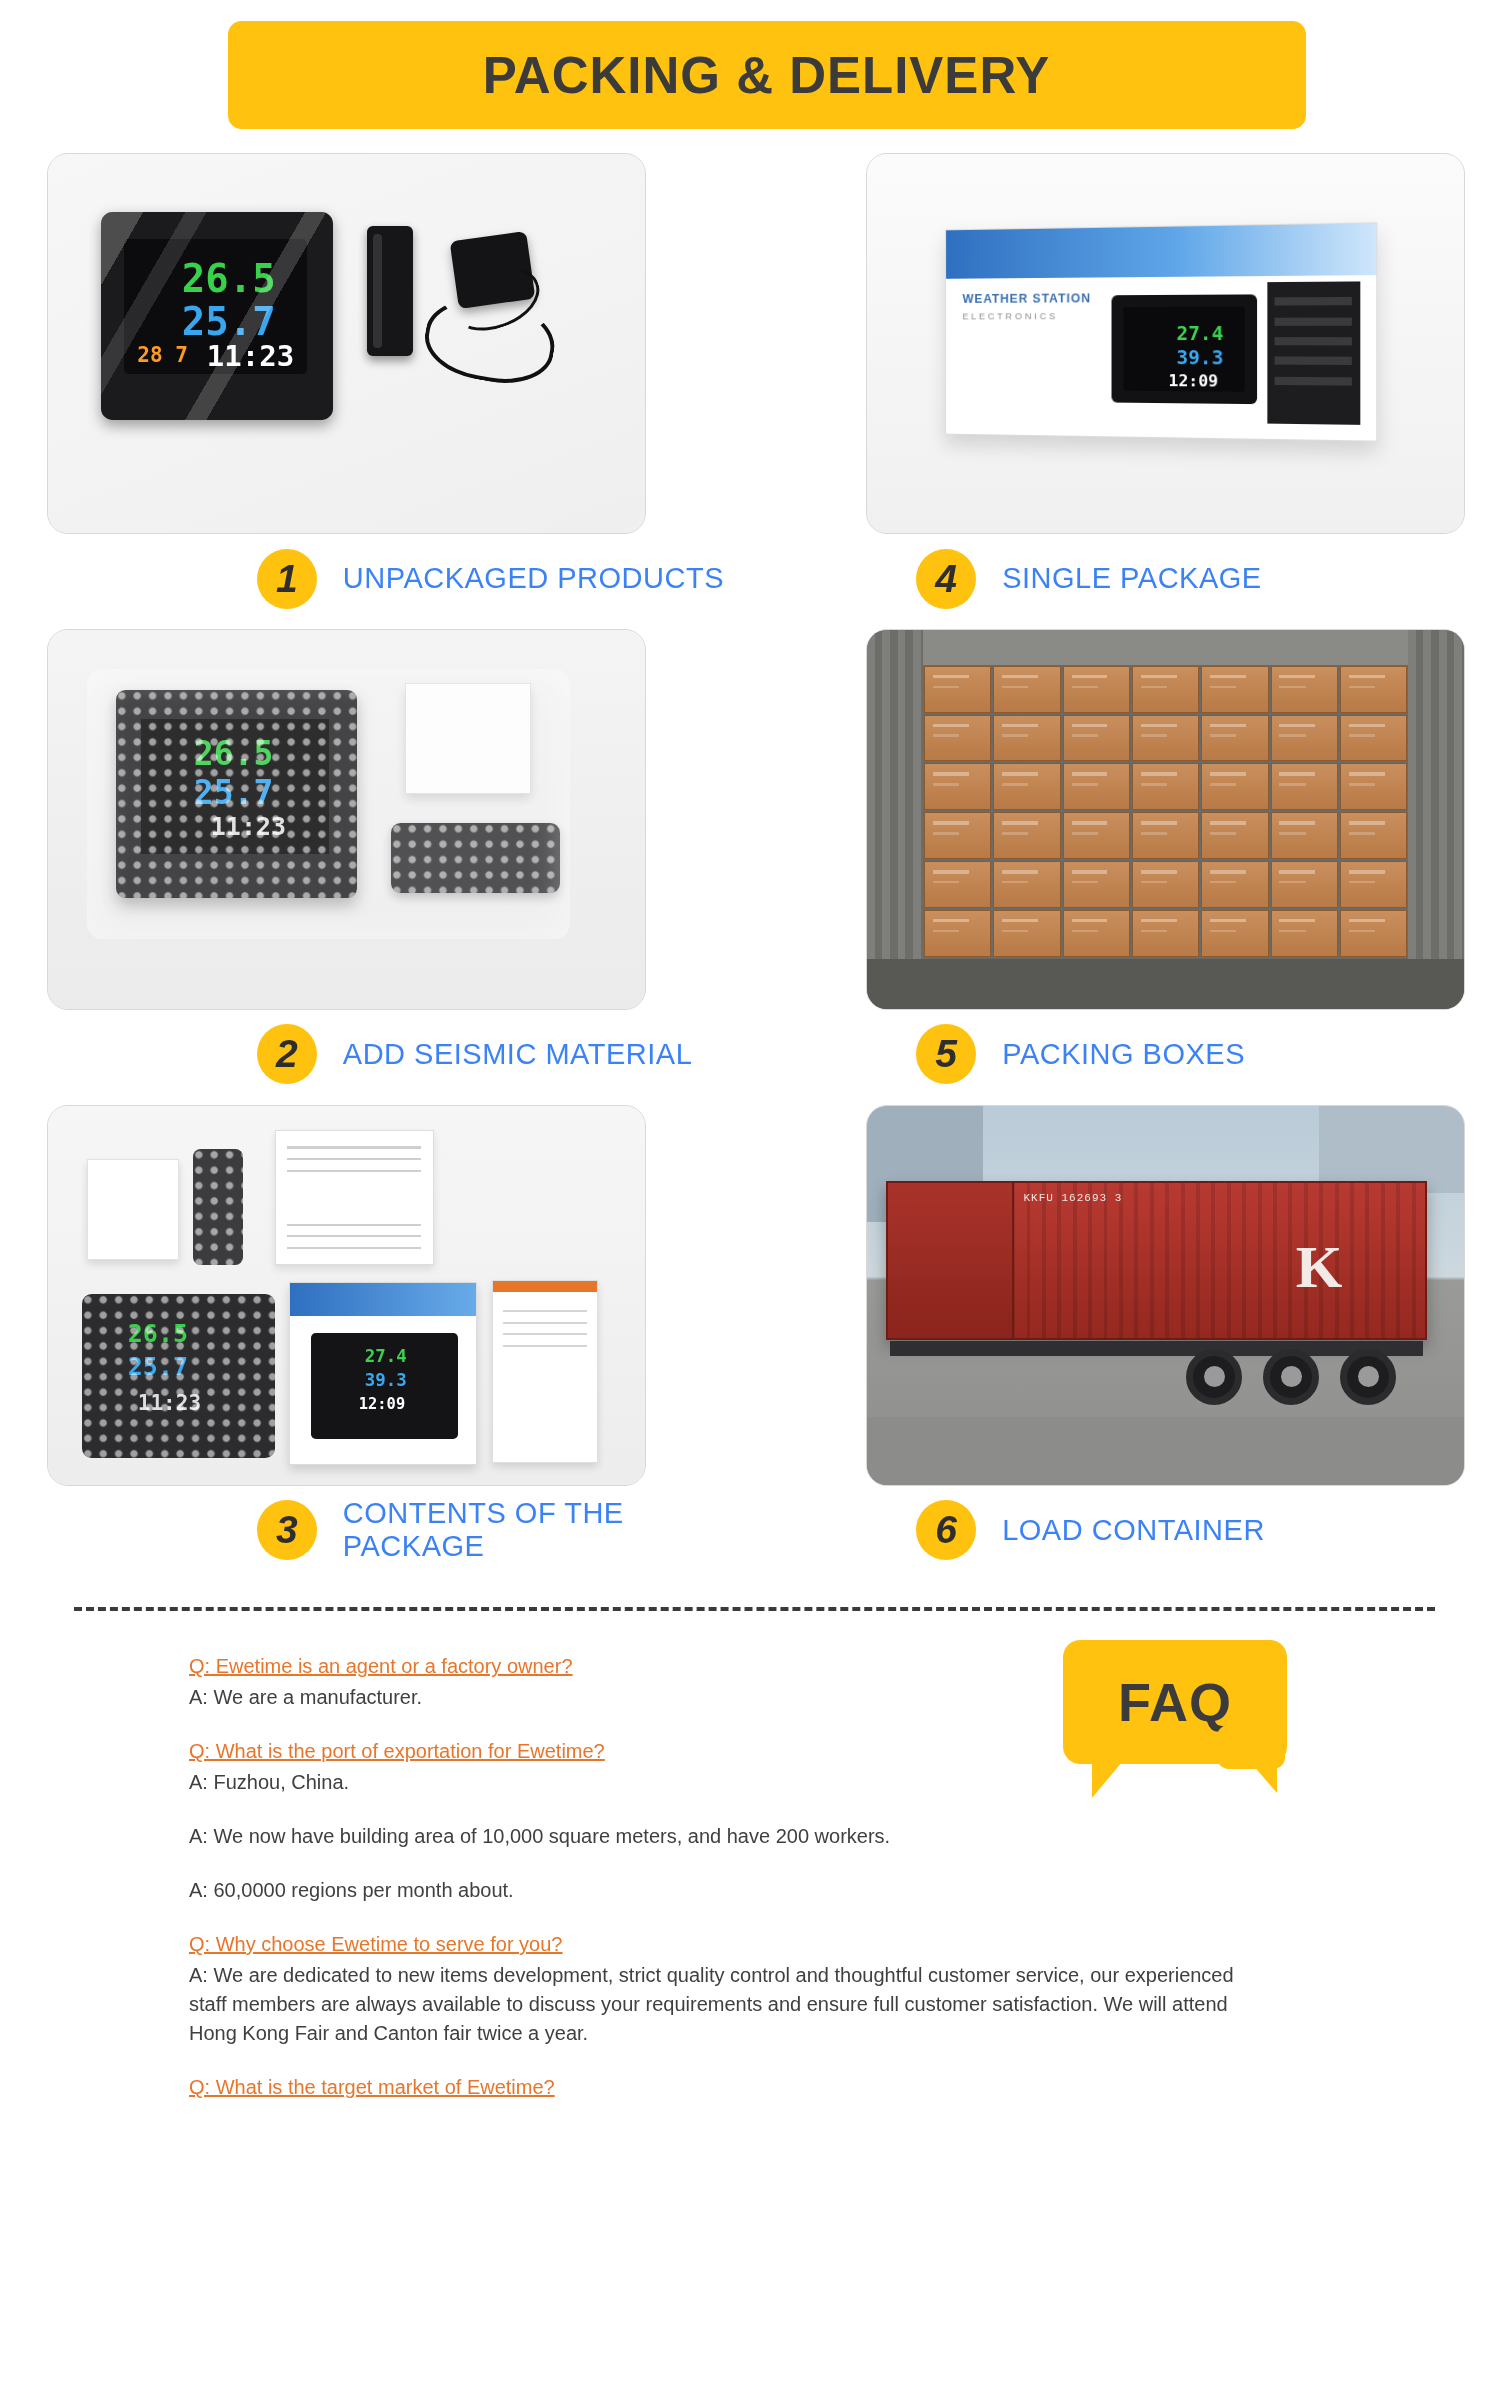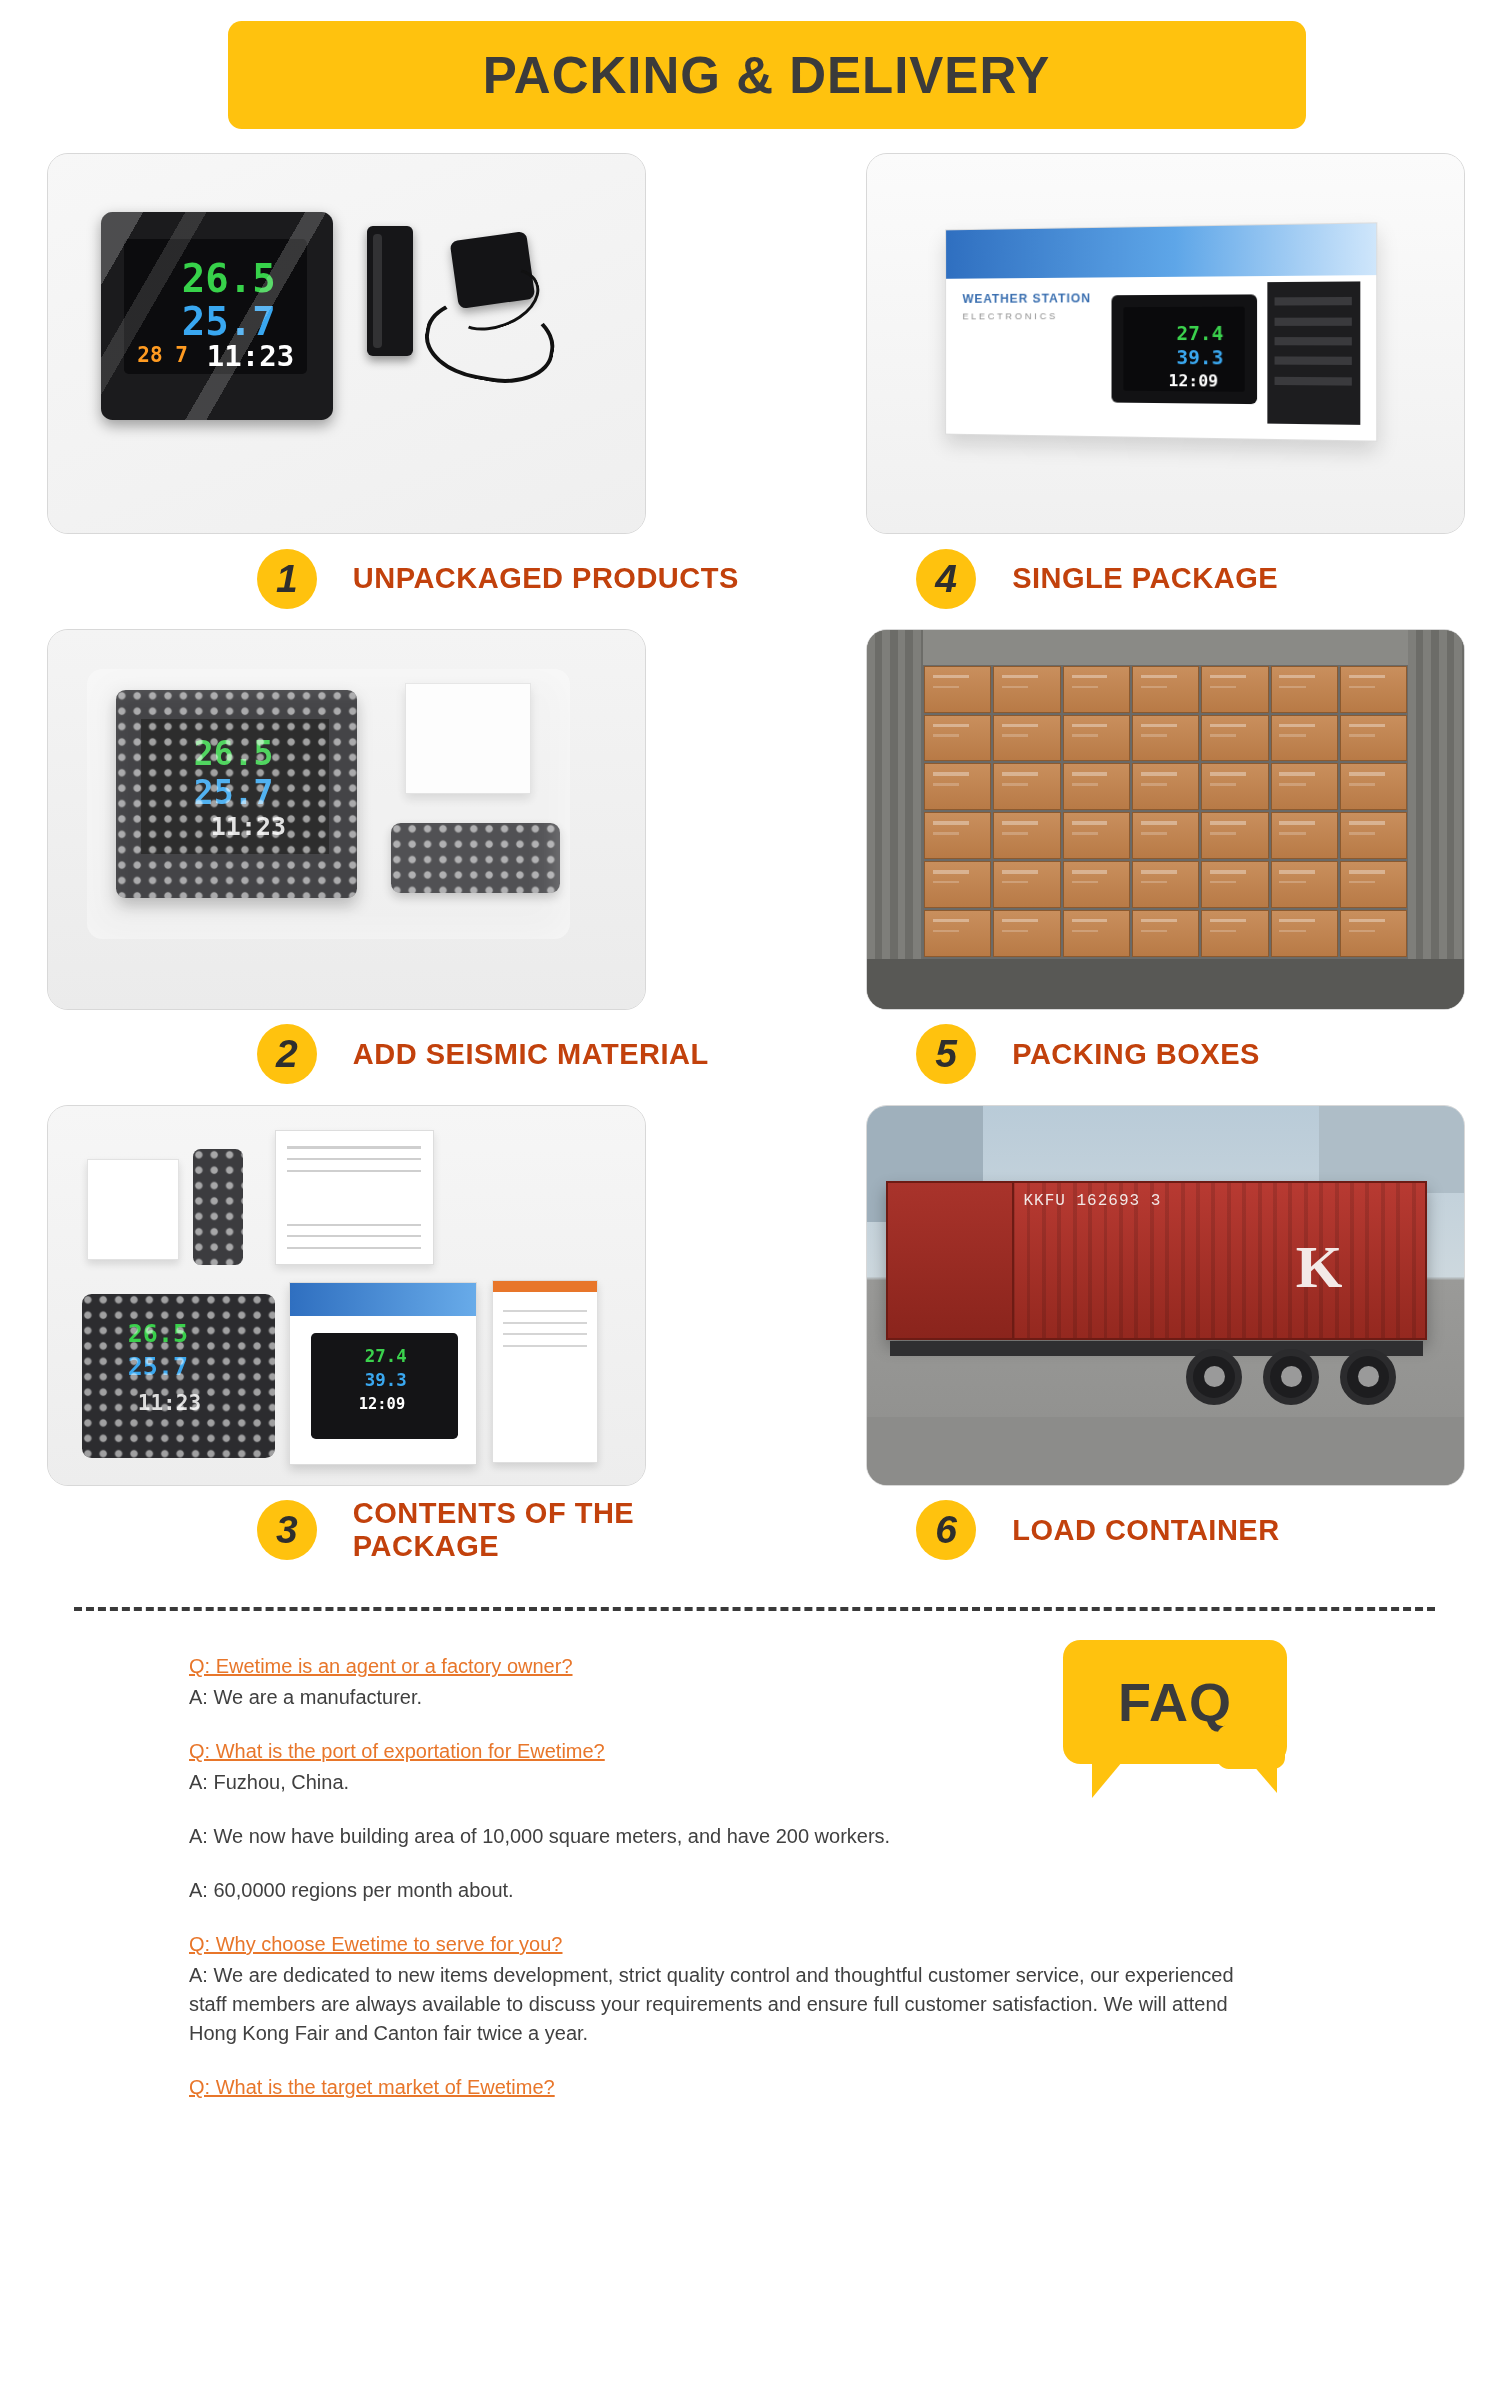--- a/index.html
+++ b/index.html
@@ -82,24 +82,24 @@
     font-weight: bold;
     display: flex;
     align-items: center;
     justify-content: center;
     margin-left: 210px;
     flex: none;
     font-style: italic;
   }
   .step.right .badge { margin-left: 50px; }
   .caption-text {
-    margin-left: 36px;
+    margin-left: 26px;
     font-size: 29px;
-    font-weight: bold;
-    color: #c2410c;
+    font-weight: normal;
+    color: #3b82f6;
     letter-spacing: 0.5px;
   }
 
   
   .scene { position: absolute; inset: 0; }
 
   
   .s1 { background: linear-gradient(160deg,#f7f7f7 0%,#efefef 100%); }
   .s1 .device {
     position: absolute; left: 53px; top: 58px; width: 232px; height: 208px;
@@ -221,21 +221,21 @@
   .s6 .bldg{position:absolute;left:0;top:0;width:116px;height:116px;background:#9fb0bc;}
   .s6 .bldg2{position:absolute;right:0;top:0;width:145px;height:87px;background:#aebdc7;}
   .s6 .cont{
     position:absolute; left: 19.3px; top: 75px; width: 541px; height: 159px;
     background: linear-gradient(180deg,#b83a32,#94281f);
     border: 2.9px solid #6d1b14;
     box-shadow: 0 7.7px 15.4px rgba(0,0,0,.3);
   }
   .s6 .corru{position:absolute;inset:0;background:repeating-linear-gradient(90deg,rgba(0,0,0,.12) 0 3.9px,transparent 3.9px 15.4px);}
   .s6 .doors{position:absolute;left:0;top:0;width:126px;height:100%;background:linear-gradient(180deg,#a9332b,#8a241c);border-right:2.9px solid #6d1b14;}
-  .s6 .label{position:absolute;left:135px;top:9.7px;color:#f2e7e5;font-size:16px;font-family:"Liberation Mono",monospace;letter-spacing:1px;}
+  .s6 .label{position:absolute;left:135px;top:9.7px;color:#f2e7e5;font-size:11px;font-family:"Liberation Mono",monospace;letter-spacing:1px;}
   .s6 .bigK{position:absolute;right:83px;top:50px;color:#f3e9e7;font-size:60px;font-weight:bold;font-family:"Liberation Serif",serif;}
   .s6 .chassis{position:absolute;left:23px;top:235px;width:533px;height:15.4px;background:#2f2f31;}
   .s6 .wheel{position:absolute;top:243px;width:56px;height:56px;border-radius:50%;background:#1d1d1f;border:7.7px solid #2b2b2d;}
   .s6 .hub{position:absolute;left:50%;top:50%;width:21px;height:21px;margin:-10.6px 0 0 -10.6px;border-radius:50%;background:#9a9a9a;}
   .s6 .ground{position:absolute;left:0;right:0;bottom:0;height:68px;background:#8c8c8a;}
 
   
   .s3 { background: linear-gradient(180deg,#f6f6f6,#ededed); }
   .s3 .manual{position:absolute;left:227px;top:24px;width:159px;height:135px;background:#fff;border:1px solid #ddd;box-shadow:0 3.9px 7.7px rgba(0,0,0,.1);}
   .s3 .manual .ln{position:absolute;left:11.6px;right:11.6px;height:2.9px;background:#cfcfcf;}

